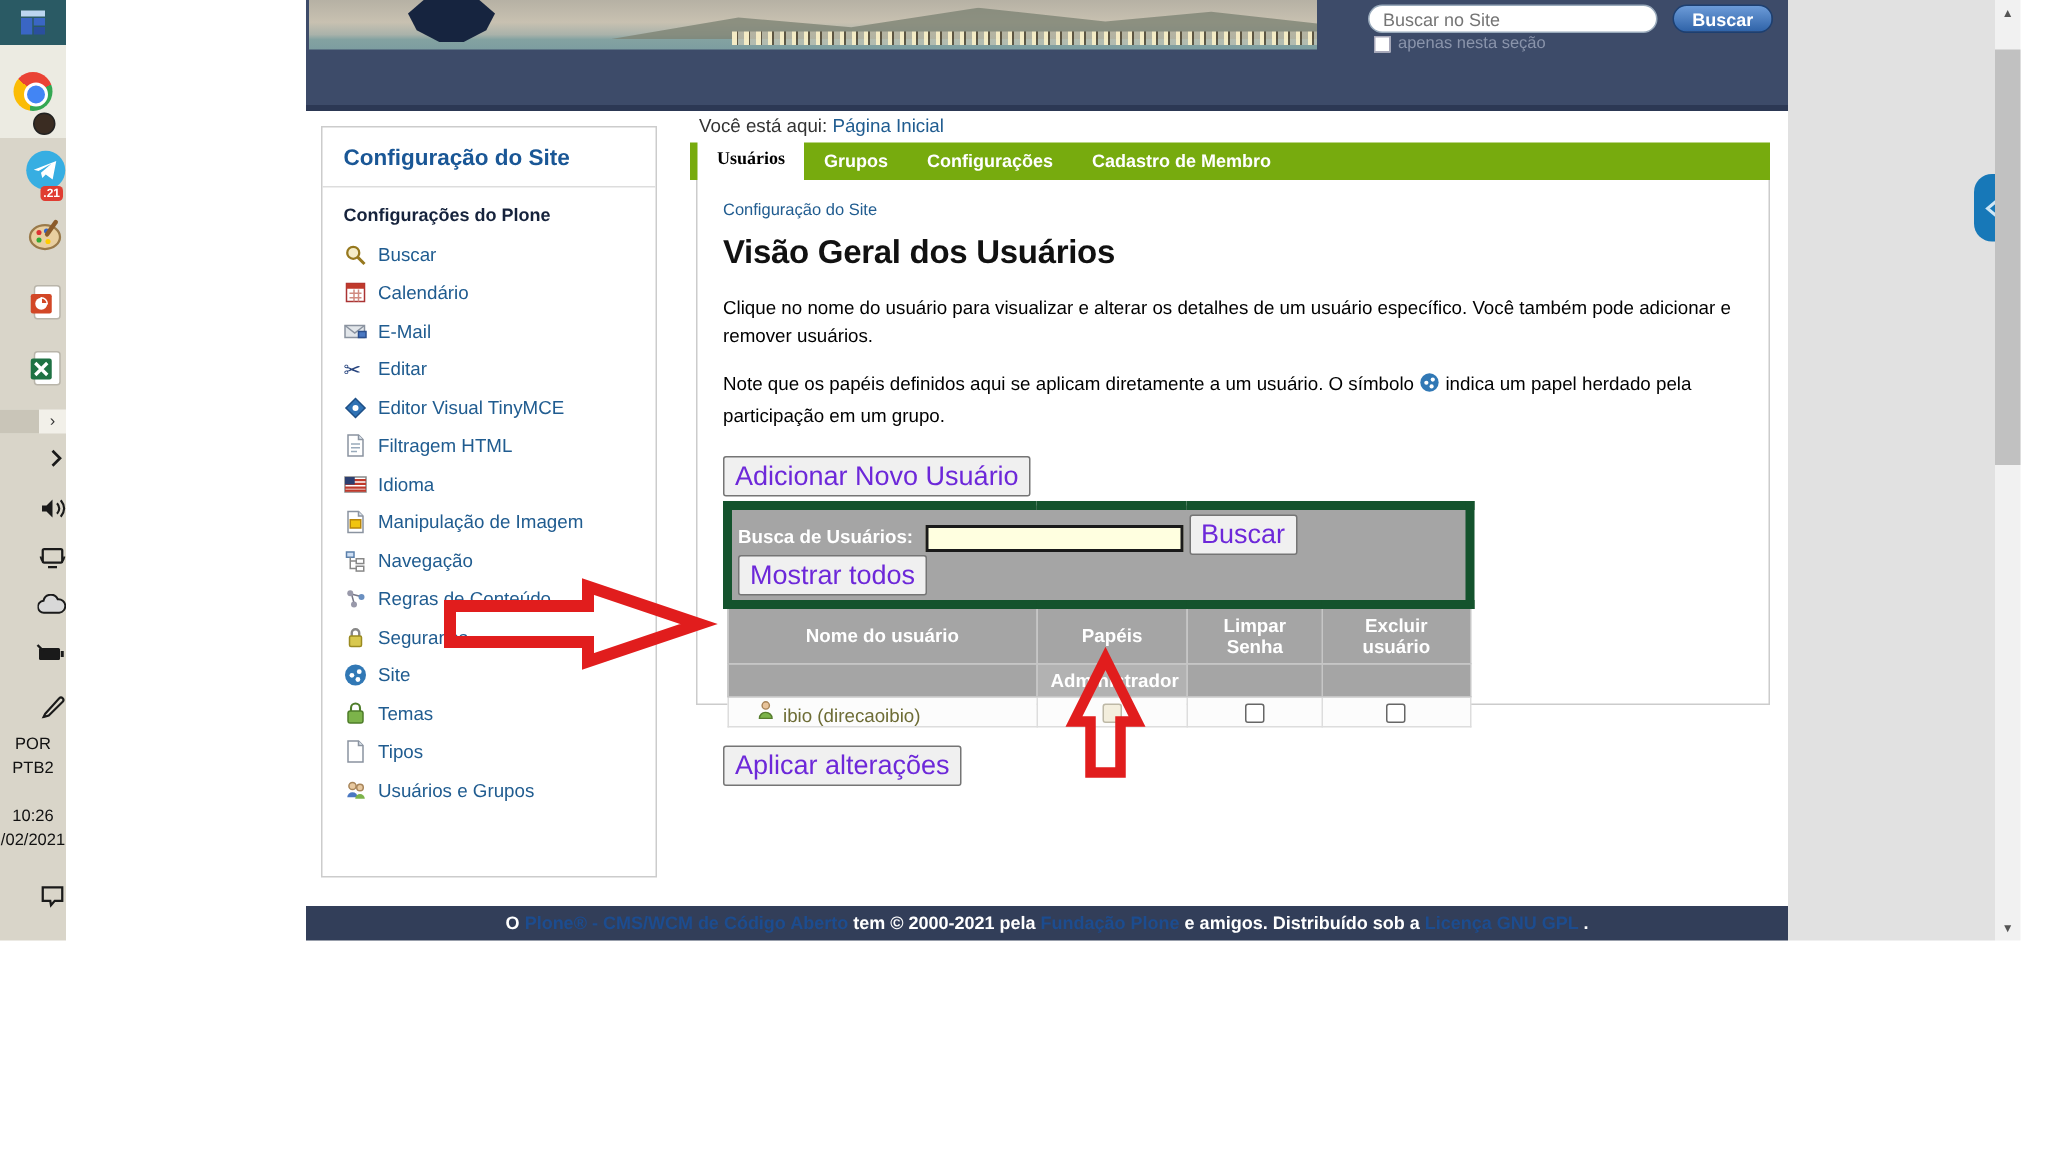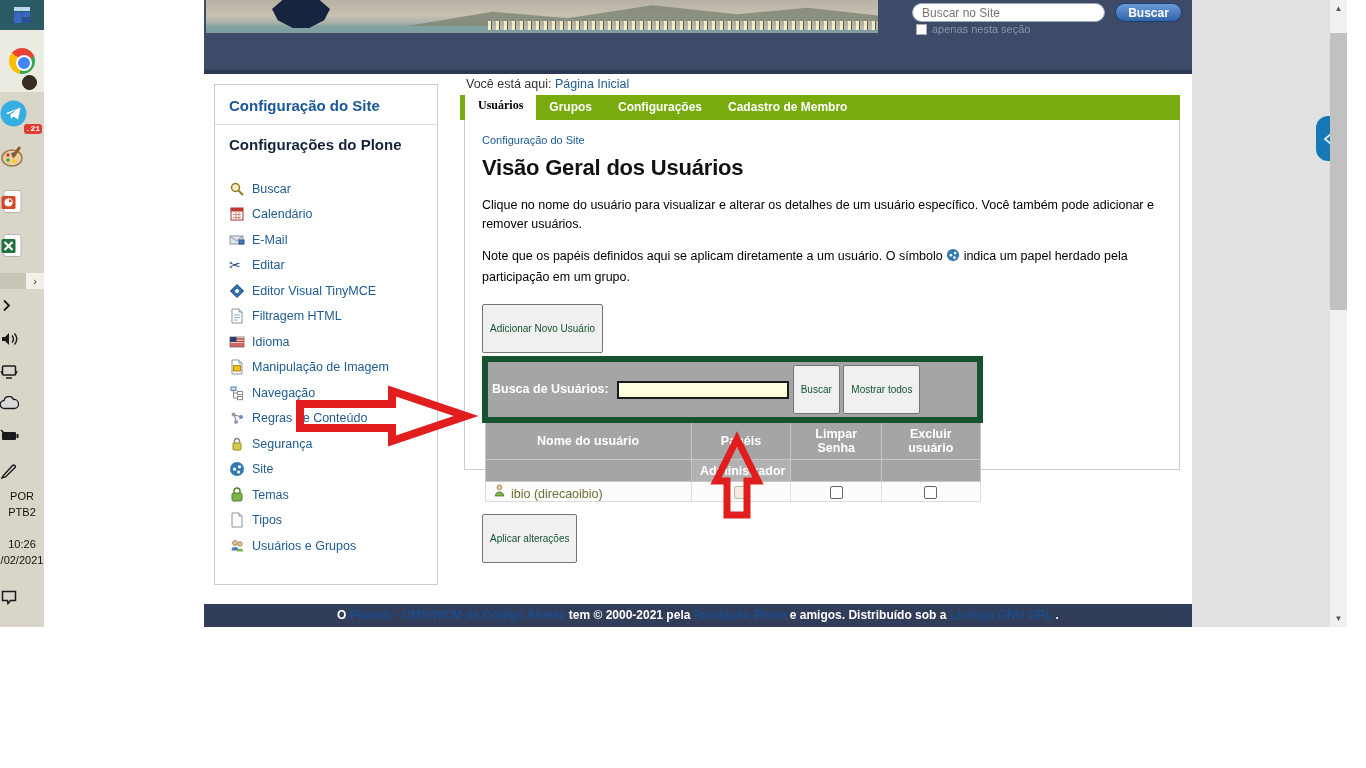--- a/index.html
+++ b/index.html
@@ -3,21 +3,21 @@
 <meta charset="utf-8">
 <style>
   * { box-sizing: border-box; margin: 0; padding: 0; }
   html,body { width:1366px; height:768px; background:#fff; font-family:"Liberation Sans",sans-serif; overflow:hidden; }
   .screen { position:relative; width:1366px; height:768px; background:#fff; }
 
   
   .taskbar { position:absolute; left:0; top:0; width:44px; height:627px; background:#d9d5c9; }
   .start-btn { position:absolute; left:0; top:0; width:44px; height:30px; background:#2a5a64; display:flex; align-items:center; justify-content:center; }
   .chrome-slot { position:absolute; left:0; top:30px; width:44px; height:62px; background:#ecebe2; display:flex; align-items:center; justify-content:center; }
-  .tb-ico { position:absolute; left:0; width:44px; display:flex; align-items:center; justify-content:flex-start;font-family:Liberation Mono, monospace; }
+  .tb-ico { position:absolute; left:0; width:44px; display:flex; align-items:center; justify-content:flex-end; }
   .avatar-dot { position:absolute; right:7px; bottom:2px; width:15px; height:15px; border-radius:50%; background:#3a2c22; border:1px solid #222; }
   .badge { position:absolute; right:2px; bottom:-4px; background:#e03c31; color:#fff; font-size:8px; font-weight:bold; padding:1px 2px; border-radius:3px; line-height:1; }
   .tb-mini-scroll { position:absolute; left:0; top:273px; width:44px; height:16px; background:#f2f0e9; display:flex; align-items:center; }
   .tb-mini-scroll .thumb { width:26px; height:16px; background:#c9c5b8; }
   .tb-mini-scroll .chev { flex:1; text-align:center; color:#333; font-size:11px; }
   .tray-txt { position:absolute; left:0; width:44px; text-align:center; color:#111; font-size:11px; }
   .chrome-ball { width:26px; height:26px; border-radius:50%; background:conic-gradient(from -50deg,#ea4335 0 120deg,#34a853 0 240deg,#fbbc05 0 360deg); position:relative; }
   .chrome-ball::after { content:""; position:absolute; left:7px; top:7px; width:12px; height:12px; border-radius:50%; background:#4285f4; border:2px solid #fff; }
 
   
@@ -46,51 +46,51 @@
   .tab { height:25px; line-height:25px; padding:0 13px; color:#fff; font-weight:bold; font-size:12px; cursor:pointer; white-space:nowrap; }
   .tab.active { background:#fff; color:#000; height:29px; line-height:29px; margin-bottom:0; border-radius:3px 3px 0 0; position:relative; top:0; transform:translateY(0); margin-top:-4px;font-family:Liberation Serif, serif; }
 
   .panel { position:absolute; left:260px; top:120px; width:716px; height:350px; background:#fff; border:1px solid #ccc; border-top:none; padding:14px 20px 0 17px; }
   .panel-crumb { font-size:11px; margin-bottom:9px; }
   .panel-crumb a { color:#205c90; text-decoration:none; }
   .panel h1 { font-size:22px; font-weight:bold; color:#111; margin-bottom:15px; letter-spacing:-.2px; }
   .panel p { font-size:12.5px; line-height:19px; color:#000; max-width:690px; margin-bottom:13px; }
   .inline-plone { display:inline-block; vertical-align:-2px; }
 
-  .btn { font-family:"Liberation Sans",sans-serif; font-size:10px; color:#14532d; background:#f0f0f0; border:1px solid #757575; border-radius:2px; padding:18px 7px; cursor:pointer; }
+  .btn { font-family:"Liberation Sans",sans-serif; font-size:18px; color:#6d28d9; background:#f0f0f0; border:1px solid #757575; border-radius:2px; padding:2px 7px; cursor:pointer; }
   .add-btn { margin:4px 0 3px; }
 
   table.users { border-collapse:collapse; width:501px; }
   table.users td, table.users th { font-size:12.5px; }
   .t-search-row td { background:#a5a5a5; padding:3px 4px; border:6px solid #14532d; }
   .t-search-row label { color:#fff; font-weight:bold; margin-right:5px; }
   .user-search-input { width:172px; height:18px; background:#ffffe0; border:2px solid #1a1a1a; vertical-align:middle; outline:none; font-size:12px; padding:0 3px; }
   .t-head th { background:#a5a5a5; color:#fff; font-weight:bold; text-align:center; padding:4px 5px; border:1px solid #c6c6c6; }
   .t-sub td { background:#a5a5a5; border:1px solid #c6c6c6; height:22px; }
   .t-sub td.admin { background:#b2b2b2; color:#fff; font-weight:bold; padding:3px 5px;text-align:right; }
-  .t-user td { border:1px solid #ddd; height:20px; padding:0 6px; }
+  .t-user td { border:1px solid #ddd; height:20px; padding:0 17px; }
   .t-user.even td { background:#fcfcfc; }
   .t-user.odd td { background:#ececec; }
   .t-user .name a { color:#6d6c35; text-decoration:none; font-size:12.5px; }
   .t-user .name { white-space:nowrap; }
   .cbx { appearance:none; -webkit-appearance:none; width:13px; height:13px; border:1px solid #666; border-radius:2px; background:#fff; vertical-align:middle; }
   .cbx:disabled { background:#f3eedd; border-color:#bdb8a6; }
   .c-center { text-align:center; }
   .col-name{width:209px}.col-roles{width:100px}.col-reset{width:92px}.col-del{width:100px}
 
   .apply-btn { margin-top:12px; }
 
   .footer { position:absolute; left:0; top:604px; width:988px; height:23px; background:#323e59; color:#fff; font-size:12px; font-weight:bold; text-align:center; line-height:23px; }
   .footer a { color:#1c4c8f; text-decoration:none; font-weight:bold; }
 
   
   .sidebar { position:absolute; left:214px; top:84px; width:224px; height:501px; background:#fff; border:1px solid #ccc; }
   .sidebar-head { padding:12px 14px 10px; font-size:15px; font-weight:bold; color:#1a5796; border-bottom:1px solid #ddd; }
   .sidebar-body { padding:11px 14px; }
-  .sidebar-group { font-size:15px; font-weight:bold; color:#16233c; margin-bottom:23px; }
+  .sidebar-group { font-size:12px; font-weight:bold; color:#16233c; margin-bottom:7px; }
   .s-item { display:flex; align-items:center; gap:7px; height:25.5px; }
   .s-item a { color:#205c90; text-decoration:none; font-size:12.5px; }
   .s-ico { width:16px; height:16px; display:inline-flex; }
   .glyph { font-size:14px; line-height:16px; color:#27447e; }
 
   
   .void { position:absolute; left:1192px; top:0; width:138px; height:627px; background:#e1e1e1; }
   .scrollbar { position:absolute; left:1330px; top:0; width:17px; height:627px; background:#f1f1f1; }
   .sb-thumb { position:absolute; left:0; top:33px; width:17px; height:277px; background:#c1c1c1; }
   .sb-arrow { position:absolute; left:0; width:17px; height:17px; color:#555; font-size:8px; text-align:center; line-height:17px; }

